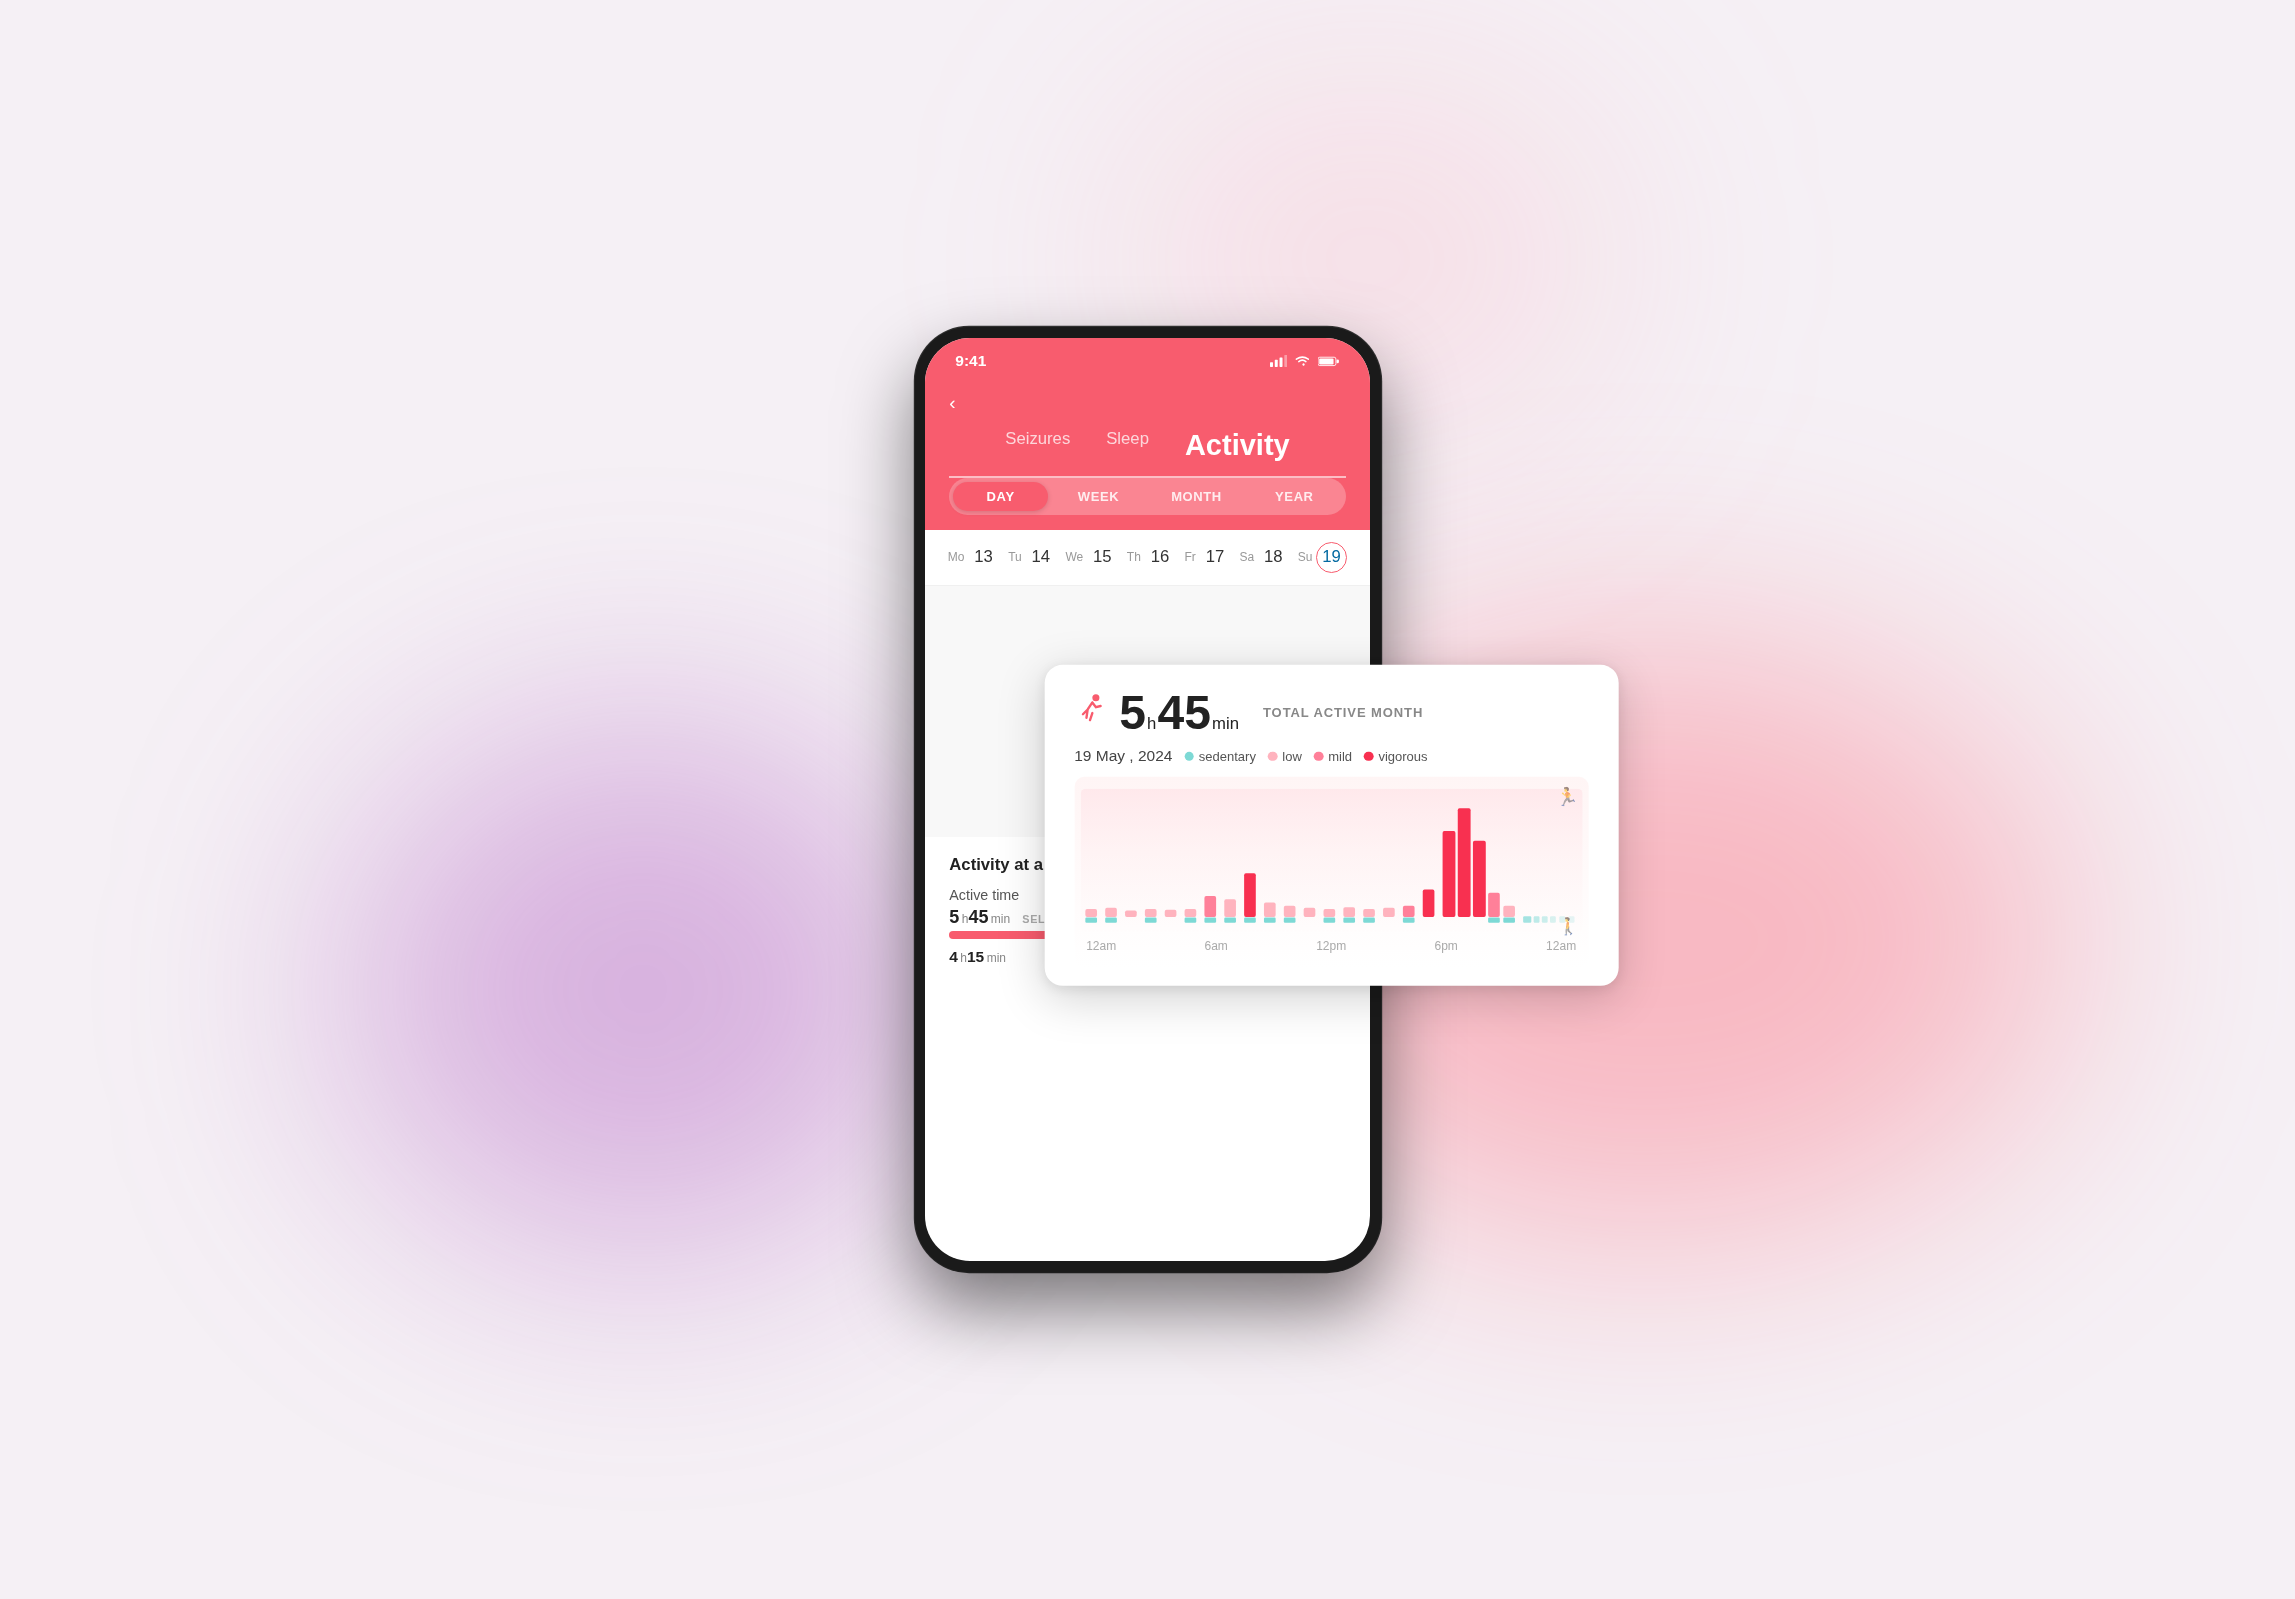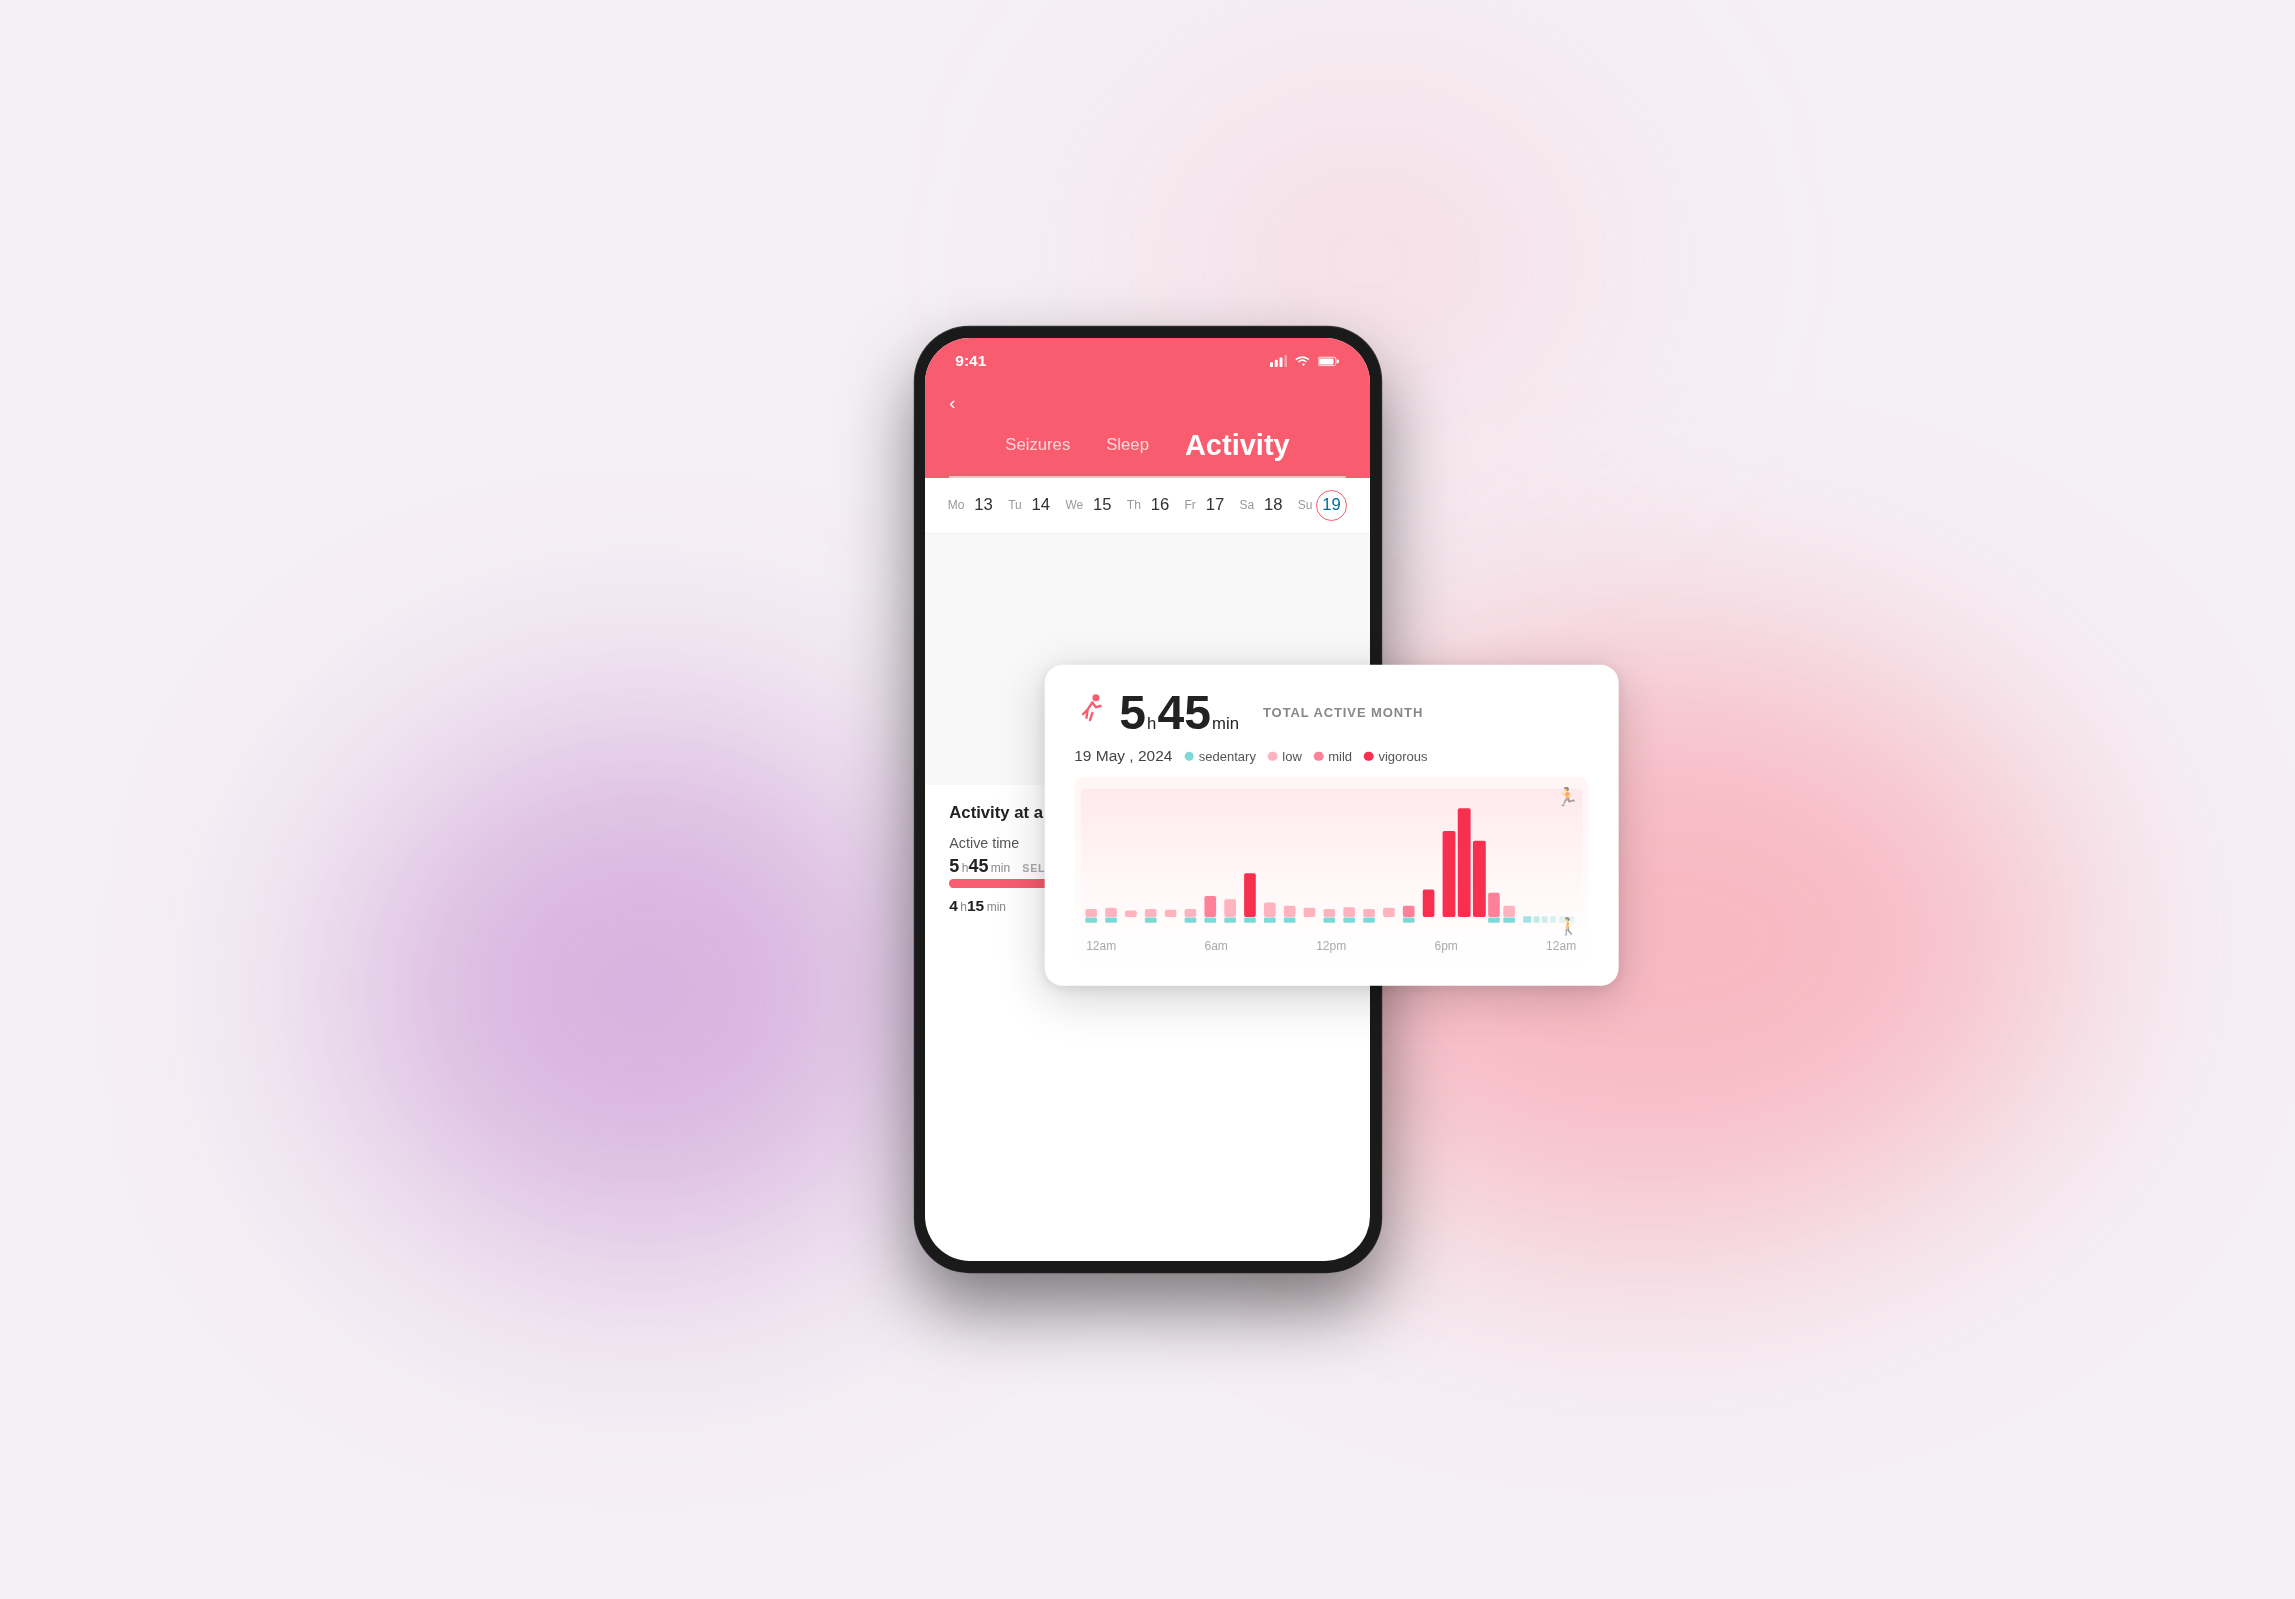--- a/index.html
+++ b/index.html
@@ -109,21 +109,20 @@
       margin-bottom: 6px;
       cursor: pointer;
     }
 
     
     .nav-tabs {
       display: flex;
       justify-content: center;
       gap: 36px;
       padding: 9px 0 12px;
-      align-items: center;
     }
     .nav-tab {
       color: rgba(255,255,255,0.75);
       font-size: 16.7px;
       font-weight: 400;
       cursor: pointer;
     }
     .nav-tab.active {
       color: white;
       font-size: 29px;
@@ -405,20 +404,36 @@
           <div class="nav-tab">
             <span>Sleep</span>
           </div>
           <div class="nav-tab active">
             <span>Activity</span>
           </div>
         </div>
         <div class="nav-tab-underline"></div>
       </div>
 
+      <div class="period-selector">
+        <div class="period-pills">
+          <div class="period-pill active">
+            <span>DAY</span>
+          </div>
+          <div class="period-pill">
+            <span>WEEK</span>
+          </div>
+          <div class="period-pill">
+            <span>MONTH</span>
+          </div>
+          <div class="period-pill">
+            <span>YEAR</span>
+          </div>
+        </div>
+      </div>
 
       <div class="calendar-row">
         <div class="cal-day">
           <span class="cal-day-name">Mo</span>
           <span class="cal-day-num">13</span>
         </div>
         <div class="cal-day">
           <span class="cal-day-name">Tu</span>
           <span class="cal-day-num">14</span>
         </div>

